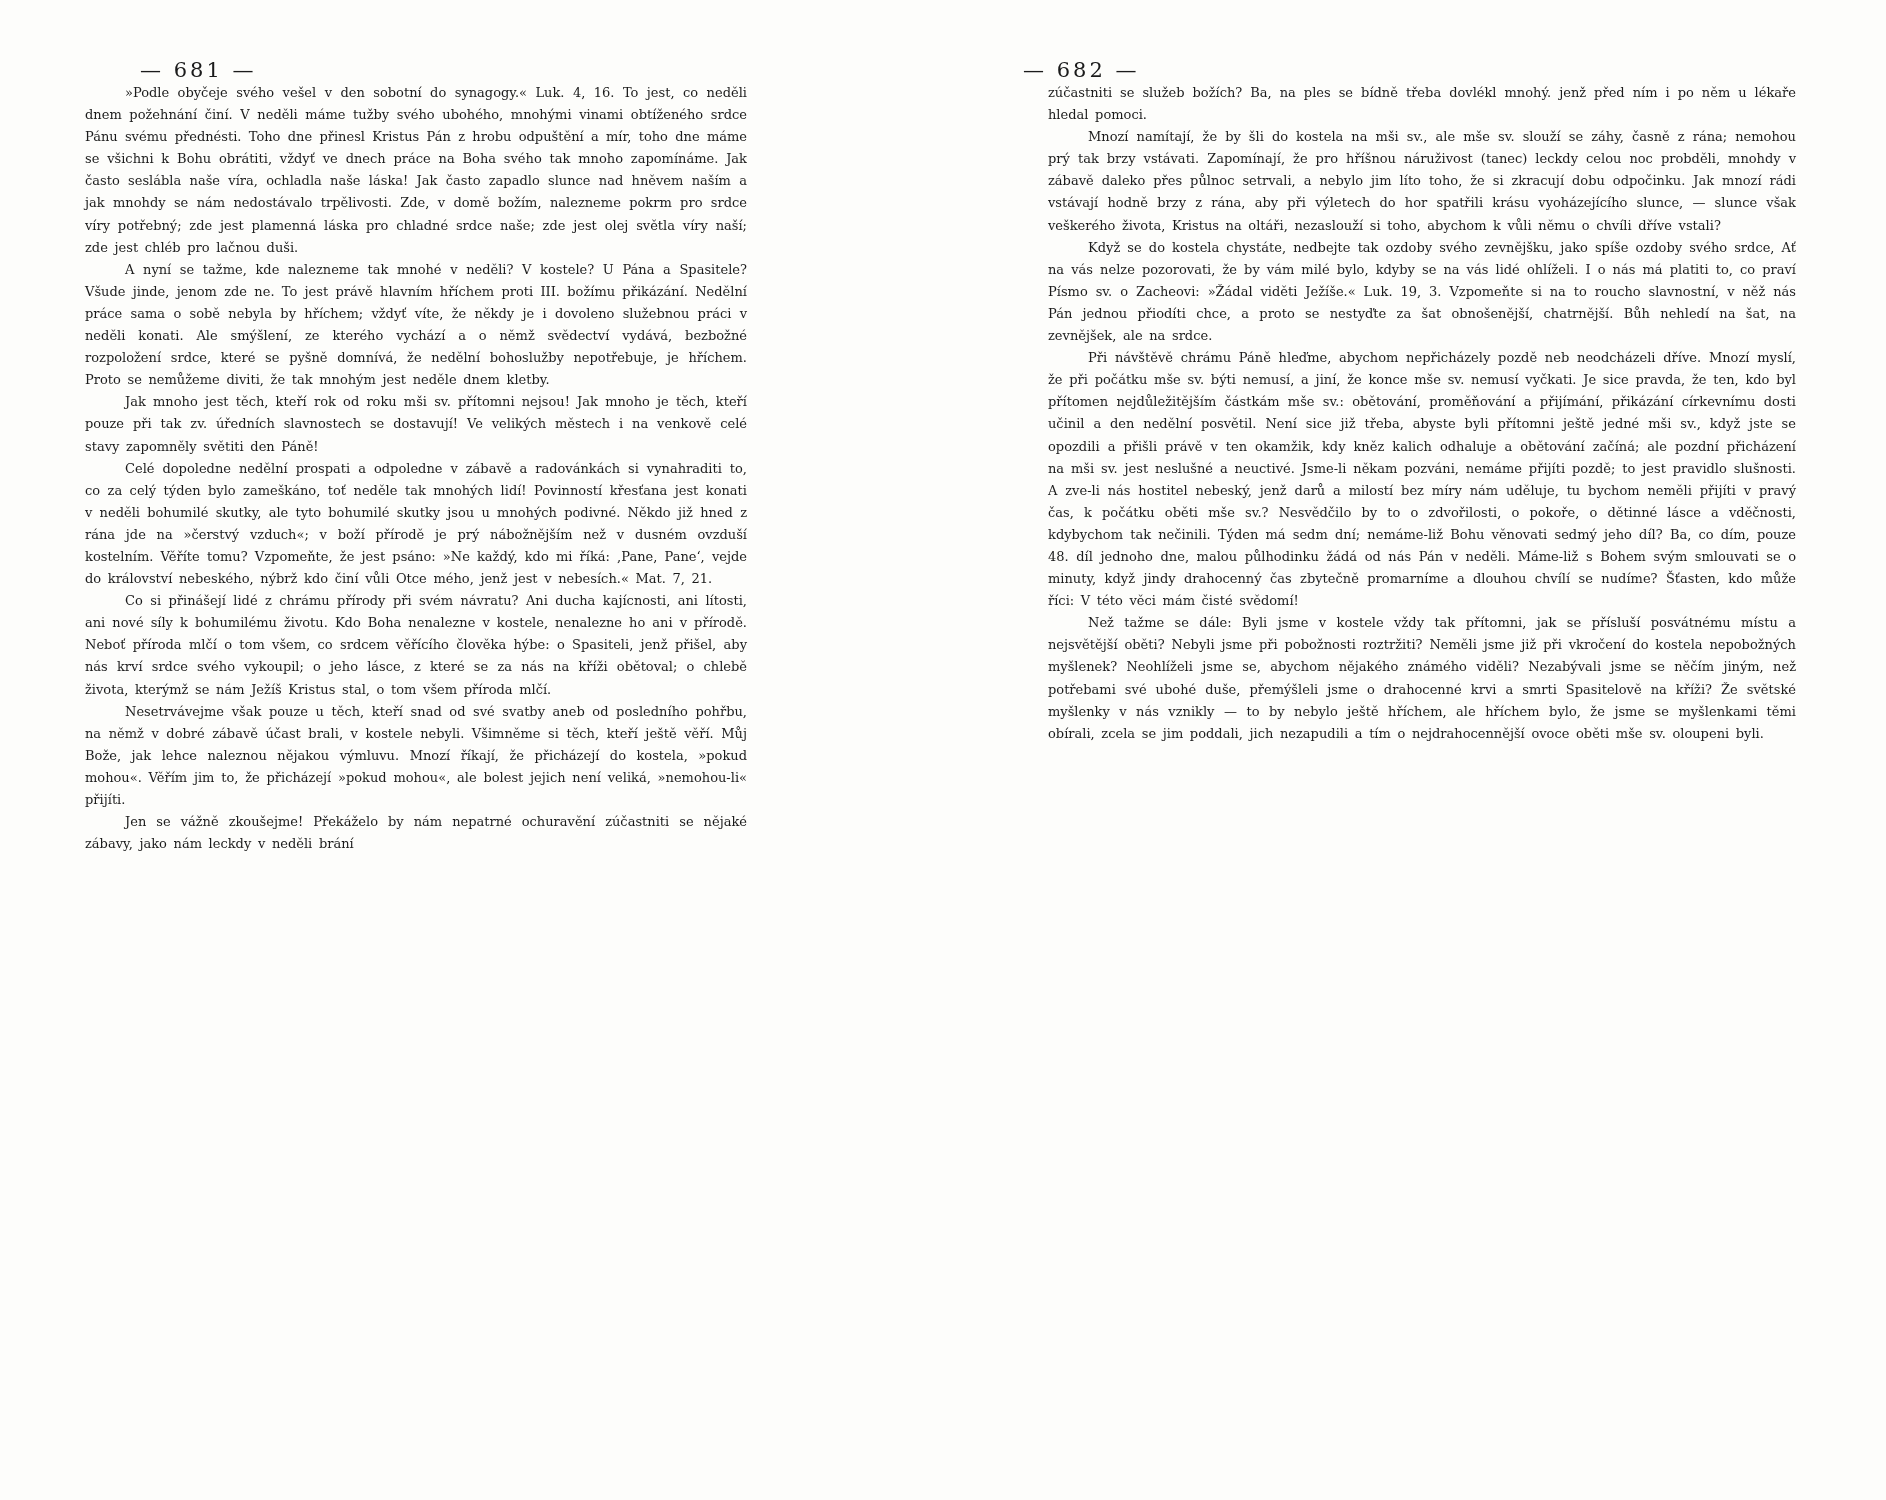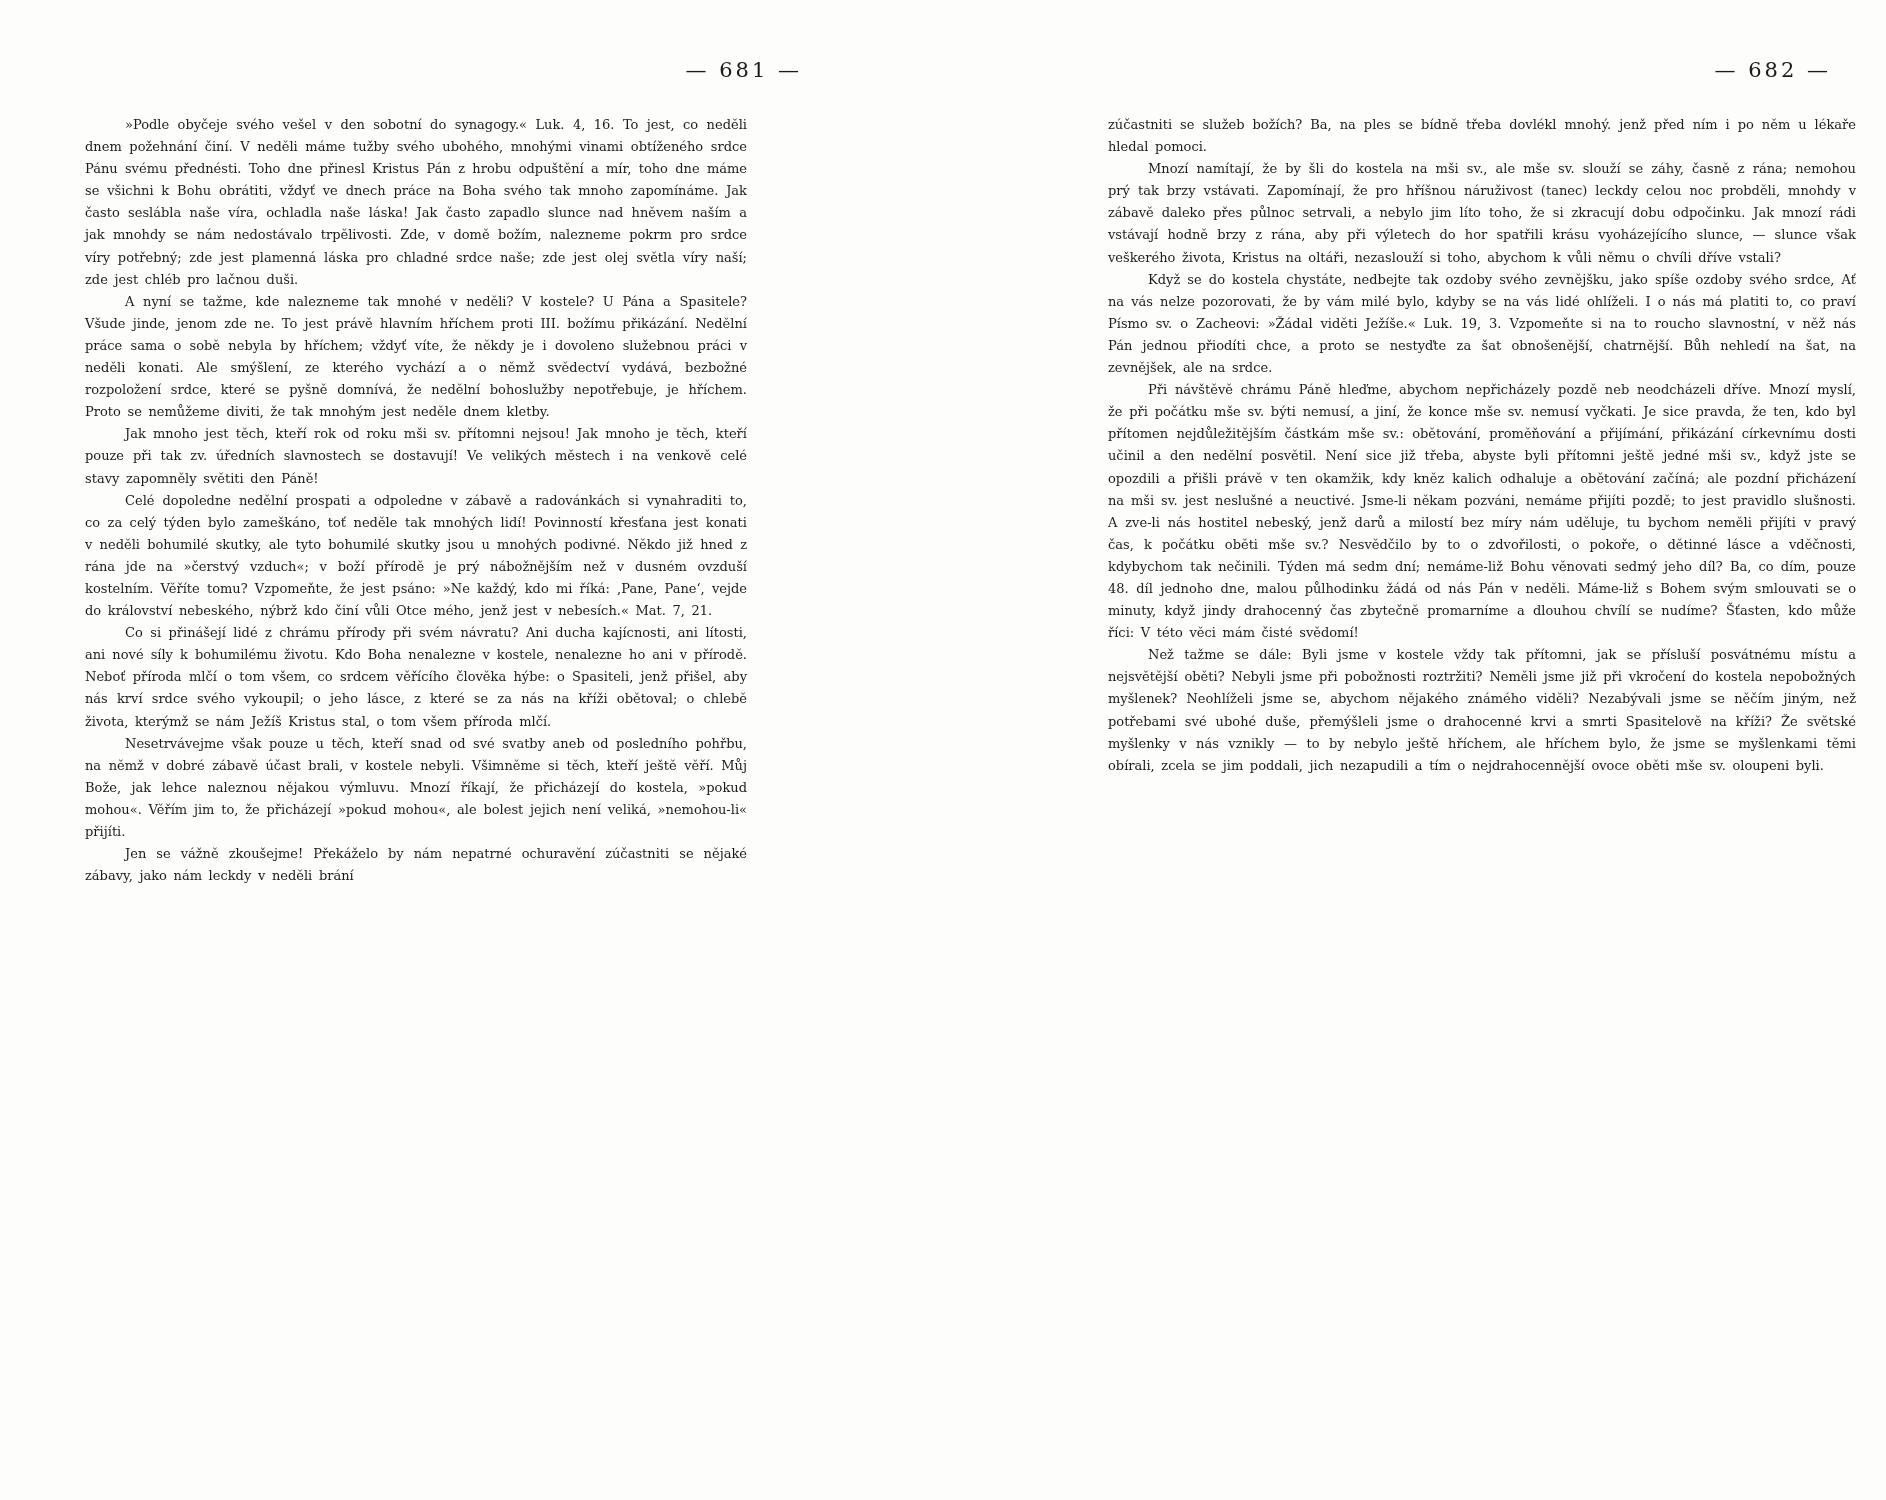--- a/index.html
+++ b/index.html
@@ -18,26 +18,25 @@
   .sheet {
     position: absolute;
     inset: 0;
     background: #fdfdfb;
   }
   .page {
     position: absolute;
     top: 58px;
   }
   .page-left  { left: 85px;  width: 662px; }
-  .page-right { left: 1108px; width: 748px; }
+  .page-right { left: 1048px; width: 748px; }
   .page-number {
-    text-align: right;
+    text-align: left;
     font-size: 21px;
     letter-spacing: 3px;
-    margin-bottom: 32px;
     white-space: nowrap;
   }
   .page-left  .page-number { transform: translateX(55px); }
   .page-right .page-number { transform: translateX(-25px); }
   .column {
     text-align: justify;
     font-size: 13px;
     line-height: 22.1px;
     word-spacing: 2.5px;
   }

